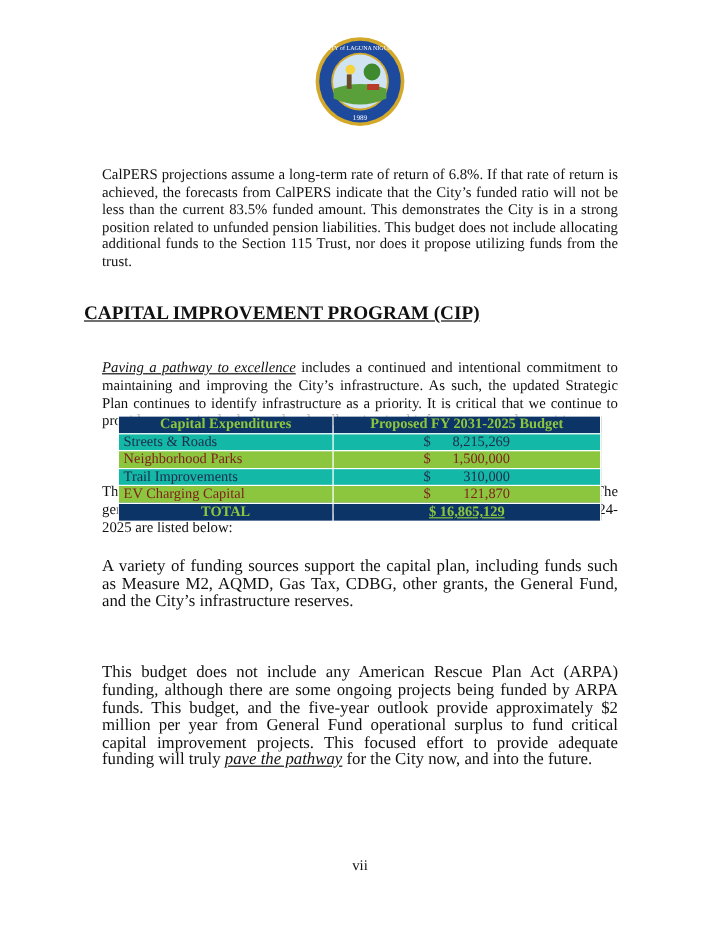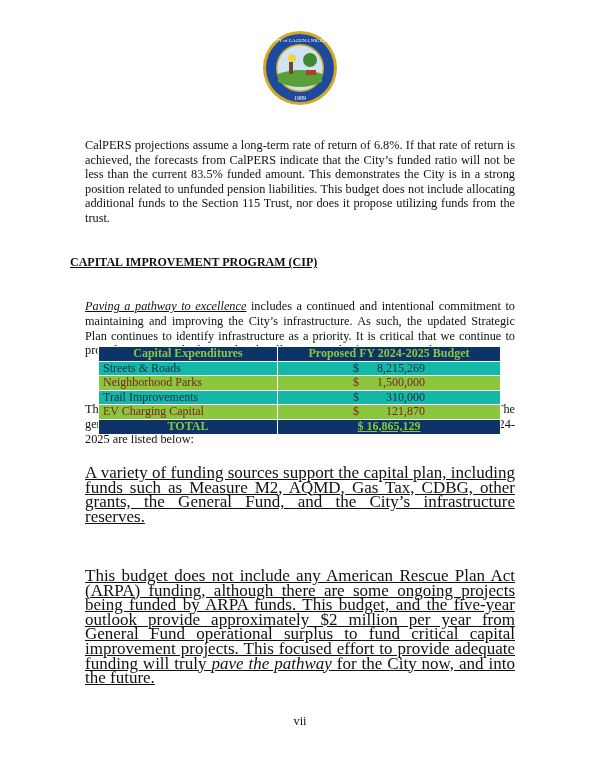--- a/index.html
+++ b/index.html
@@ -2,34 +2,34 @@
 <html><head>
   <meta charset="utf-8">
   <style>
     html, body { margin: 0; padding: 0; background: #ffffff; }
     body { width: 600px; height: 776px; position: relative; overflow: hidden;
            font-family: "Liberation Serif", serif; color: #111; }
     .seal { position: absolute; left: 262px; top: 30px; width: 76px; height: 76px; }
     .content { position: absolute; left: 70px; top: 123px; width: 460px; font-size: 12.3px; line-height: 14.6px; }
     p { margin: 15px; text-align: justify; }
     .gap { height: 14.6px; }
-    h2 { margin: 0; font-size: 12px; font-weight: bold; text-decoration: underline; line-height: 14.6px; }
+    h2 { margin: 0; font-size: 16px; font-weight: bold; text-decoration: underline; line-height: 14.6px; }
     .it-u { font-style: italic; text-decoration: underline; }
     table.cip { position: absolute; left: 98px; top: 346px; width: 403px; border-collapse: collapse; font-size: 12px; }
     table.cip td, table.cip th { padding: 0 4px; height: 13.6px; line-height: 13.6px; border: 1px solid #fff; }
     table.cip th { background: #0d3466; color: #8cc63f; font-weight: bold; text-align: center; }
     tr.gray td { background: #14b8a6; color: #1d2a4a; margin-left: 12px; }
     tr.green td { background: #8cc63f; color: #7f1d1d; }
     tr.total td { background: #0d3466; color: #8cc63f; font-weight: bold; }
     .c1 { width: 170px; }
     .amt { text-align: center; text-decoration: underline; }
     .amt .dol { display: inline-block; width: 14px; text-align: left; }
     .amt .num { display: inline-block; width: 58px; text-align: right; }
     .right { text-align: center; }
-    .content2 { position: absolute; left: 70px; top: 451px; width: 460px; font-size: 17px; line-height: 14.6px; text-decoration: underline; }
+    .content2 { position: absolute; left: 70px; top: 451px; width: 460px; font-size: 14px; line-height: 14.6px; }
     .pagenum { position: absolute; left: 0; width: 600px; top: 714px; text-align: center; font-size: 12.3px; }
   </style>
 </head>
 <body>
 
 <div class="seal">
   <svg width="76" height="76" viewBox="0 0 76 76">
     <circle cx="38" cy="38" r="37" fill="#d4a92a"></circle>
     <circle cx="38" cy="38" r="34" fill="#1e4a9e"></circle>
     <circle cx="38" cy="38" r="24" fill="#d4a92a"></circle>
@@ -52,21 +52,21 @@
   <div class="gap"></div>
   <p><span class="it-u">Paving a pathway to excellence</span><span> includes a continued and intentional commitment to maintaining and improving the City’s infrastructure. As such, the updated Strategic Plan continues to identify infrastructure as a priority. It is critical that we continue to provide appropriately designed and well-maintained infrastructure and amenities.</span></p>
   <div class="gap"></div>
   <p>The proposed FY 2024-2025 Capital Improvement Program totals $10.2 million. The general categories and proposed capital appropriations for new projects for FY 2024-2025 are listed below:</p>
 </div>
 
 <table class="cip">
   <tbody>
       <tr>
     <th class="c1">Capital Expenditures</th>
-    <th>Proposed FY 2024-2025 Budget</th>
+    <th>Proposed FY 2031-2025 Budget</th>
   </tr>
   <tr class="gray">
     <td>Streets &amp; Roads</td>
     <td class="amt"><span class="dol">$</span><span class="num">8,215,269</span></td>
   </tr>
   <tr class="green">
     <td>Neighborhood Parks</td>
     <td class="amt"><span class="dol">$</span><span class="num">1,500,000</span></td>
   </tr>
   <tr class="gray">

